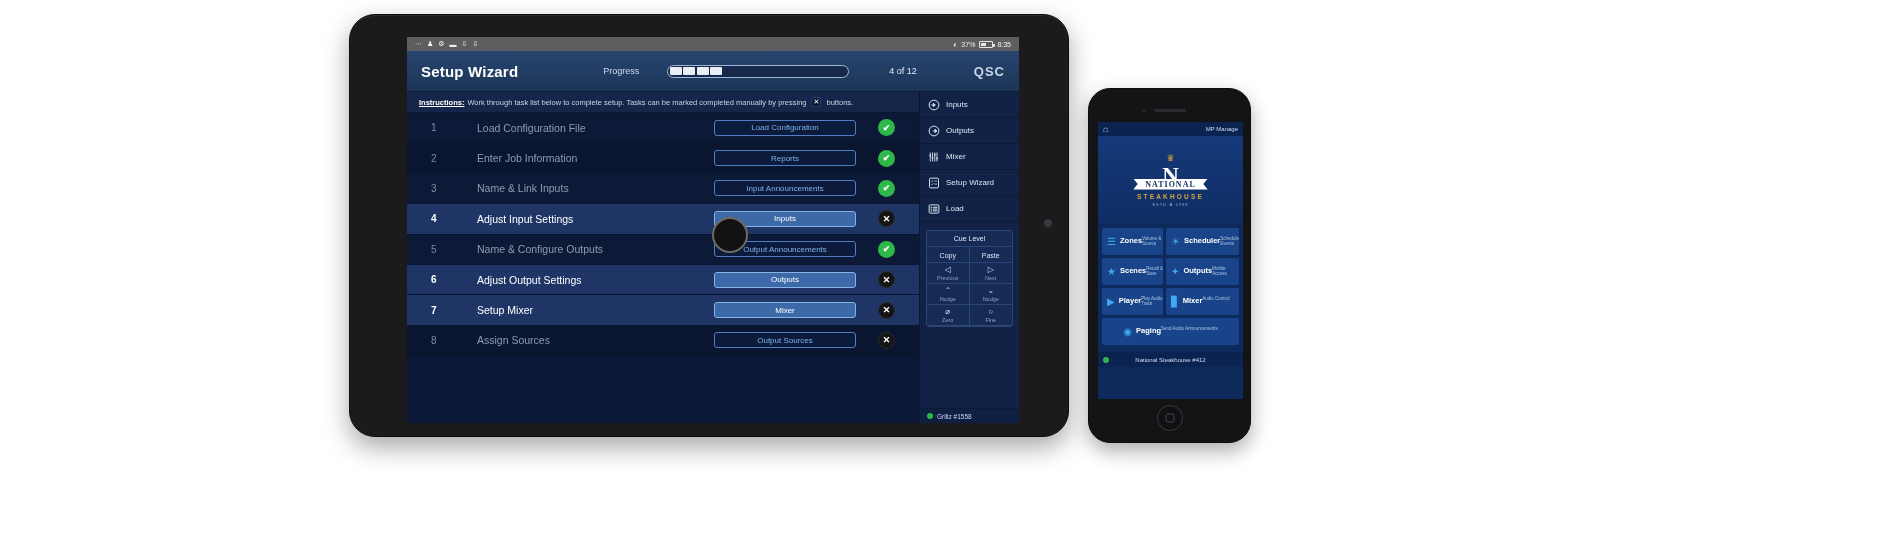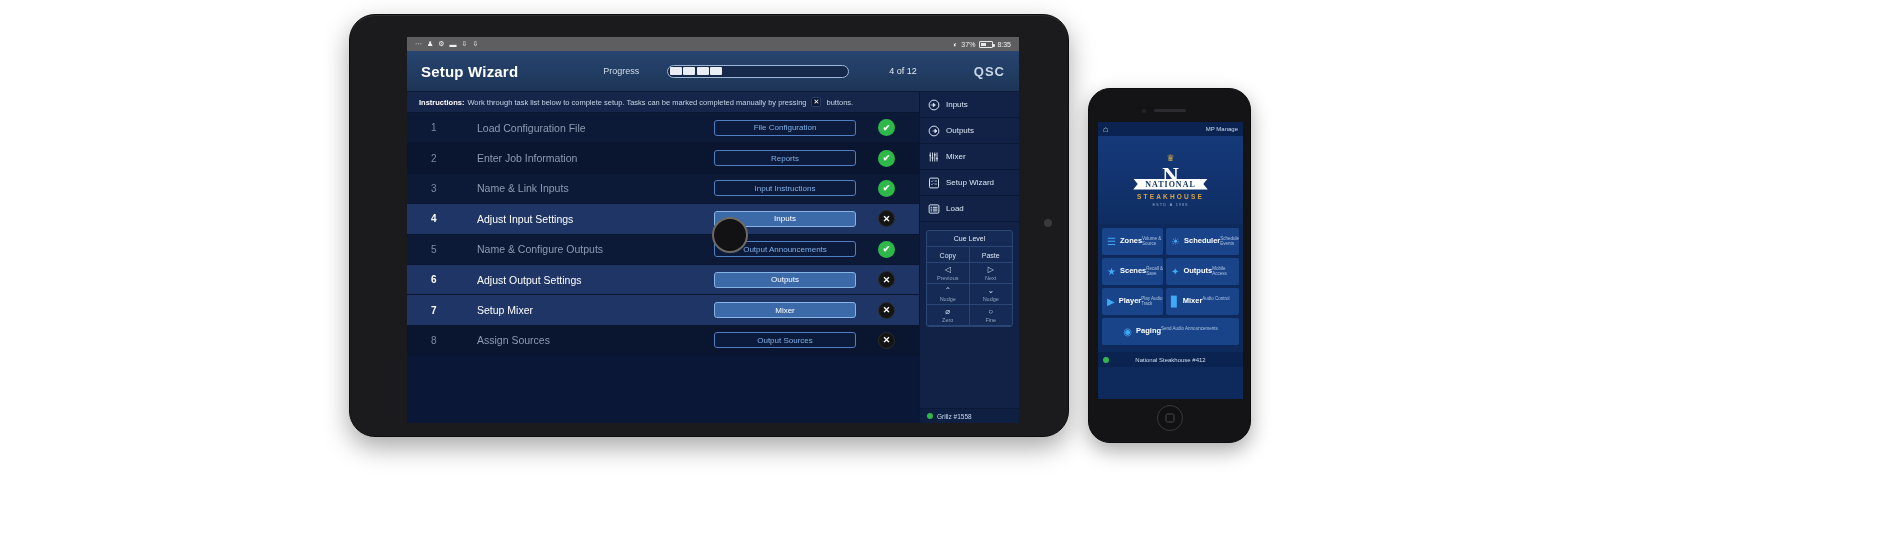--- a/index.html
+++ b/index.html
@@ -78,21 +78,21 @@
     position:absolute; right:14px; color:#c9d6e6; font-size:13px;
     font-weight:bold; letter-spacing:1px;
   }
 
   
   .instr {
     background:#16264a; border-bottom:1px solid #0a1730;
     padding:5px 12px; color:#c5d2e4; font-size:7.5px; display:flex;
     align-items:center; gap:3px; white-space:nowrap;
   }
-  .instr b { color:#ffffff; }
+  .instr b { color:#ffffff;text-decoration:underline; }
   .instr .xchip {
     display:inline-flex; align-items:center; justify-content:center;
     width:10px; height:10px; background:#0c1833; border:1px solid #2a3f66;
     border-radius:2px; color:#fff; font-size:7px; margin:0 2px;
   }
 
   
   .tasks { flex:0 0 auto; }
   .row {
     height:30.4px; display:flex; align-items:center;
@@ -279,33 +279,33 @@
             <b>Instructions:</b>
             <span>Work through task list below to complete setup.  Tasks can be marked completed manually by pressing</span>
             <span class="xchip">✕</span>
             <span>buttons.</span>
           </div>
 
           <div class="tasks">
               <div class="row">
                 <span class="row-num">1</span>
                 <span class="row-label">Load Configuration File</span>
-                <span class="row-btn">File Configuration</span>
+                <span class="row-btn">Load Configuration</span>
                 <span class="status-dot ok">✔</span>
               </div>
               <div class="row alt">
                 <span class="row-num">2</span>
                 <span class="row-label">Enter Job Information</span>
                 <span class="row-btn">Reports</span>
                 <span class="status-dot ok">✔</span>
               </div>
               <div class="row">
                 <span class="row-num">3</span>
                 <span class="row-label">Name &amp; Link Inputs</span>
-                <span class="row-btn">Input Instructions</span>
+                <span class="row-btn">Input Announcements</span>
                 <span class="status-dot ok">✔</span>
               </div>
               <div class="row hl">
                 <span class="row-num">4</span>
                 <span class="row-label">Adjust Input Settings</span>
                 <span class="row-btn">Inputs</span>
                 <span class="status-dot no">✕</span>
               </div>
               <div class="row">
                 <span class="row-num">5</span>

